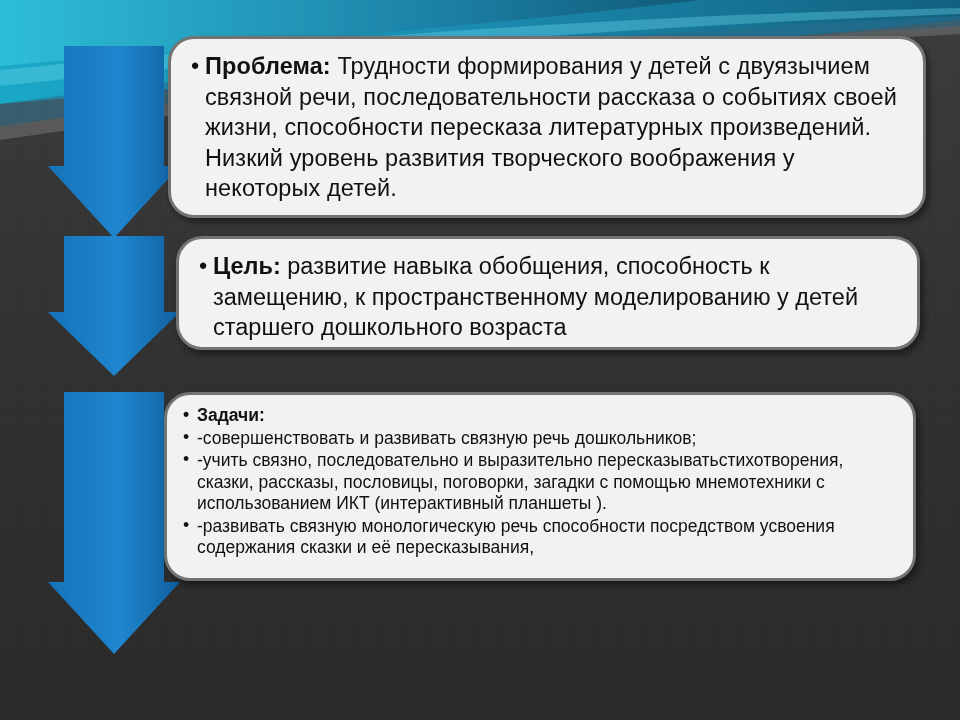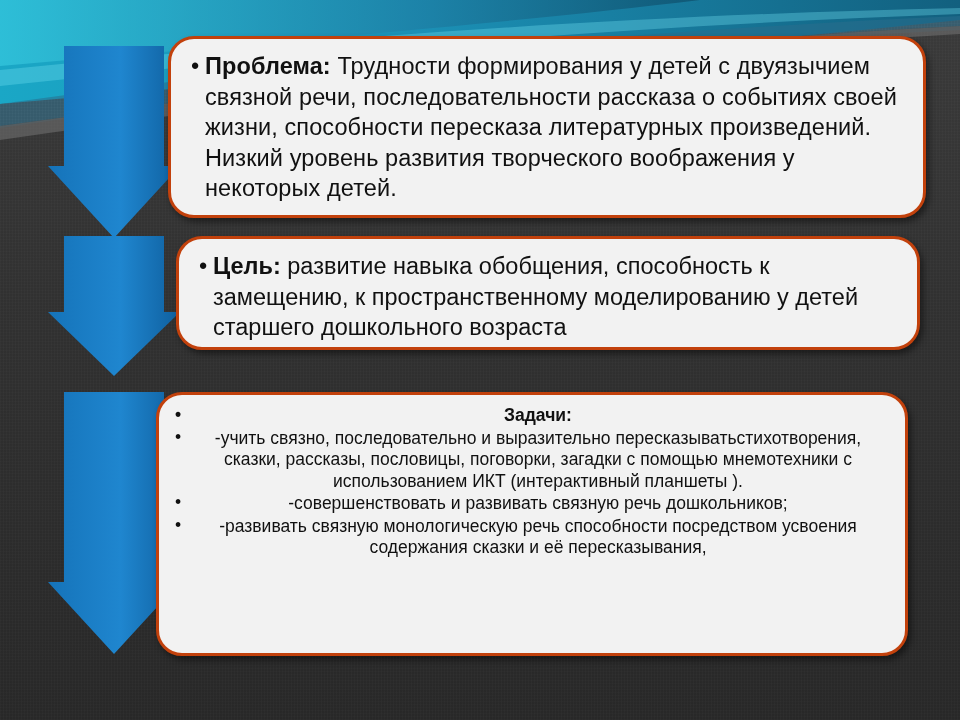--- a/index.html
+++ b/index.html
@@ -58,21 +58,21 @@
   .arrow {
     position: absolute;
     width: 132px;
   }
   .arrow svg { display: block; }
 
   
   .box {
     position: absolute;
     background: #f2f2f2;
-    border: 3px solid #c2410c;
+    border: 3px solid #737373;
     border-radius: 26px;
     box-shadow: 3px 4px 6px rgba(0,0,0,0.45);
     box-sizing: border-box;
   }
   .box-inner {
     padding: 10px 20px 10px 16px;
   }
   ul.b {
     list-style: none;
     margin: 0;
@@ -105,21 +105,21 @@
   
   #box-goal { left: 176px; top: 236px; width: 744px; height: 114px; }
   #box-goal .box-inner { padding: 12px 12px 10px 18px; }
   #box-goal li {
     font-size: 23.5px;
     line-height: 30.5px;
   }
   #box-goal li::before { top: 0px; }
 
   
-  #box-tasks { left: 156px; top: 392px; width: 752px; height: 264px; text-align: center; }
+  #box-tasks { left: 164px; top: 392px; width: 752px; height: 189px; }
   #box-tasks .box-inner { padding: 10px 18px 8px 14px; }
   #box-tasks li {
     font-size: 17.5px;
     line-height: 21.5px;
     margin-bottom: 1px;
   }
   #box-tasks li.title { font-weight: bold; font-size: 17.5px; }
   #box-tasks li::before { top: -1px; }
 </style>
 </head>
@@ -212,20 +212,20 @@
       <ul class="b">
         <li><span class="lead">Цель:</span><span> развитие навыка обобщения, способность к замещению, к пространственному моделированию  у детей старшего дошкольного возраста</span></li>
       </ul>
     </div>
   </div>
 
   <div class="box" id="box-tasks">
     <div class="box-inner">
       <ul class="b">
         <li class="title">Задачи:</li>
+        <li>-совершенствовать и развивать  связную речь дошкольников;</li>
         <li>-учить связно, последовательно  и выразительно пересказыватьстихотворения, сказки, рассказы, пословицы, поговорки, загадки с помощью мнемотехники с использованием ИКТ (интерактивный планшеты ).</li>
-        <li>-совершенствовать и развивать  связную речь дошкольников;</li>
         <li>-развивать связную монологическую речь  способности  посредством усвоения содержания сказки и её пересказывания,</li>
       </ul>
     </div>
   </div>
 
 </div>
 
 </body></html>

